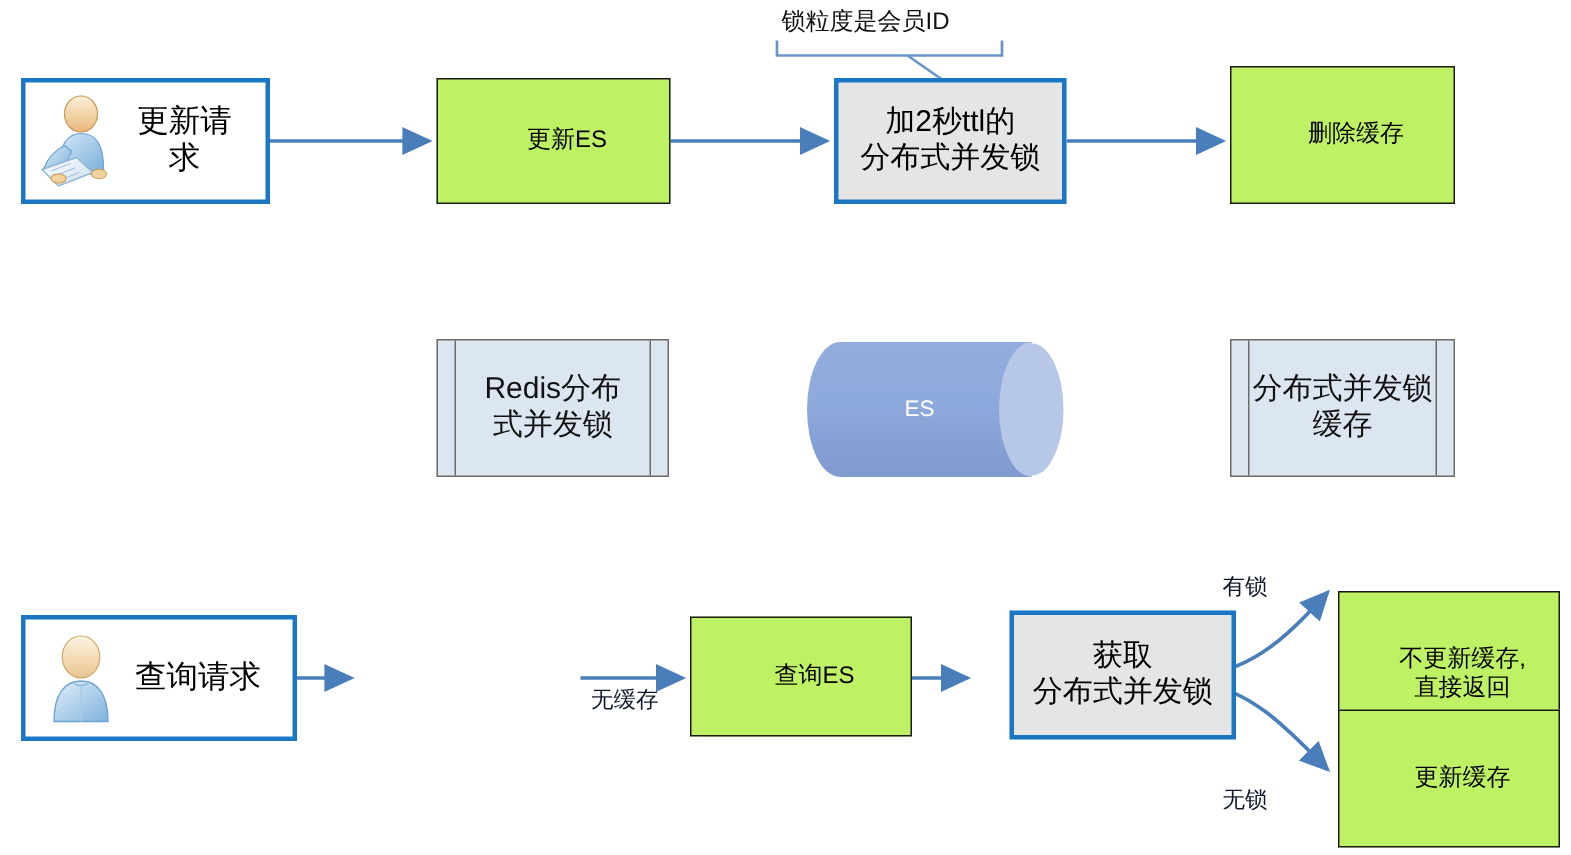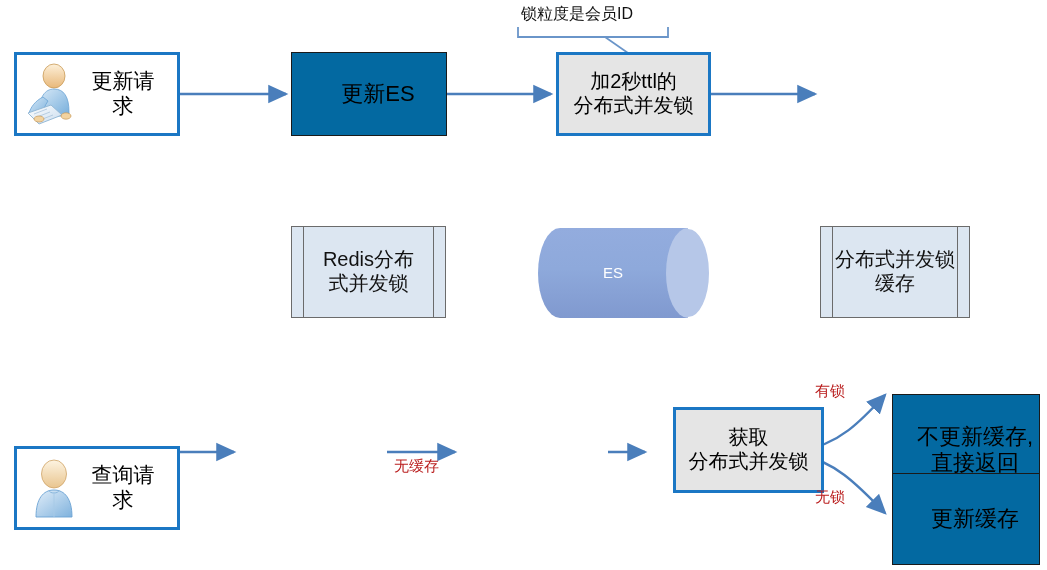--- a/index.html
+++ b/index.html
@@ -33,22 +33,22 @@
     align-items: center;
     justify-content: center;
     text-align: center;
     color: #000000;
     line-height: 1.18;
     white-space: pre-line;
   }
   
   .proc {
     border: 1.6px solid #1a1a1a;
-    background: #0369a1;
-    font-size: 22px;
+    background: #bef264;
+    font-size: 16px;
     padding-left: 18px;
   }
   
   .hl {
     border: 3px solid #1b77c4;
     background: #e5e5e5;
     font-size: 20px;
   }
   
   .actor {
@@ -93,21 +93,21 @@
     z-index: 2;
     width: 100%;
     text-align: center;
     padding-right: 22px;
     box-sizing: border-box;
   }
 
   .edge-label {
     position: absolute;
     font-size: 15px;
-    color: #b91c1c;
+    color: #0f172a;
     white-space: nowrap;
   }
   .annot-label {
     position: absolute;
     font-size: 16px;
     color: #111111;
     white-space: nowrap;
   }
 </style>
 </head>
@@ -197,36 +197,39 @@
 
   <div class="node proc" style="left:291px; top:52px; width:156px; height:84px;">
     <span>更新ES</span>
   </div>
 
   <div class="node hl" style="left:556px; top:52px; width:155px; height:84px;">
     <span>加2秒ttl的
 分布式并发锁</span>
   </div>
 
+  <div class="node proc" style="left:820px; top:44px; width:150px; height:92px;">
+    <span>删除缓存</span>
+  </div>
 
   <div class="node store" style="left:291px; top:226px; width:155px; height:92px;">
     <span>Redis分布
 式并发锁</span>
   </div>
 
   <div class="node cyl" style="left:538px; top:226px; width:172px; height:94px;">
     <span class="cyl-label">ES</span>
   </div>
 
   <div class="node store" style="left:820px; top:226px; width:150px; height:92px;">
     <span>分布式并发锁
 缓存</span>
   </div>
 
-  <div class="node actor" style="left:14px; top:410px; width:166px; height:84px;margin-top:36px;">
+  <div class="node actor" style="left:14px; top:410px; width:184px; height:84px;">
     <svg class="actor-icon" viewBox="0 0 58 66">
       <defs>
         <linearGradient id="hdB" x1="0" y1="0" x2="0" y2="1">
           <stop offset="0%" stop-color="#fdf4e2"></stop>
             <stop offset="100%" stop-color="#e9c58f"></stop>
         </linearGradient>
         <linearGradient id="bdB" x1="0" y1="0" x2="1" y2="1">
           <stop offset="0%" stop-color="#e2eef9"></stop>
             <stop offset="100%" stop-color="#7fb2dd"></stop>
         </linearGradient>
@@ -235,29 +238,32 @@
       <path d="M11,62 C11,44 18,35 29,35 C40,35 47,44 47,62 Z" fill="url(#bdB)" stroke="#6ba3d4" stroke-width="0.9"></path>
       <path d="M24,35 C24,39 34,39 34,35" fill="none" stroke="#8ab7dd" stroke-width="1"></path>
       <path d="M29,38 L29,62" stroke="#a7c9e6" stroke-width="0.9"></path>
     </svg>
     <span class="actor-label">查询请求</span>
   </div>
 
 
   <div class="edge-label" style="left:394px; top:457px;">无缓存</div>
 
+  <div class="node proc" style="left:460px; top:411px; width:148px; height:80px;">
+    <span>查询ES</span>
+  </div>
 
   <div class="node hl" style="left:650px; top:407px; width:151px; height:86px;margin-left:23px;">
     <span>获取
 分布式并发锁</span>
   </div>
 
   <div class="edge-label" style="left:815px; top:382px;">有锁</div>
 
-  <div class="edge-label" style="left:815px; top:488px;">无锁</div>
+  <div class="edge-label" style="left:815px; top:524px;">无锁</div>
 
   <div class="node proc" style="left:892px; top:350px; width:148px; height:111px;margin-top:44px;">
     <span>不更新缓存,
 直接返回</span>
   </div>
 
   <div class="node proc" style="left:892px; top:473px; width:148px; height:92px;">
     <span>更新缓存</span>
   </div>
 

